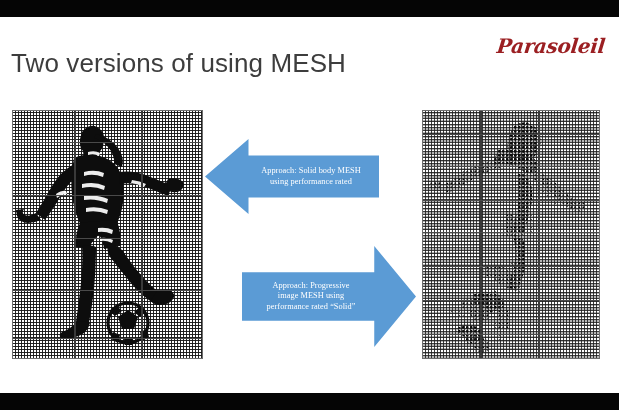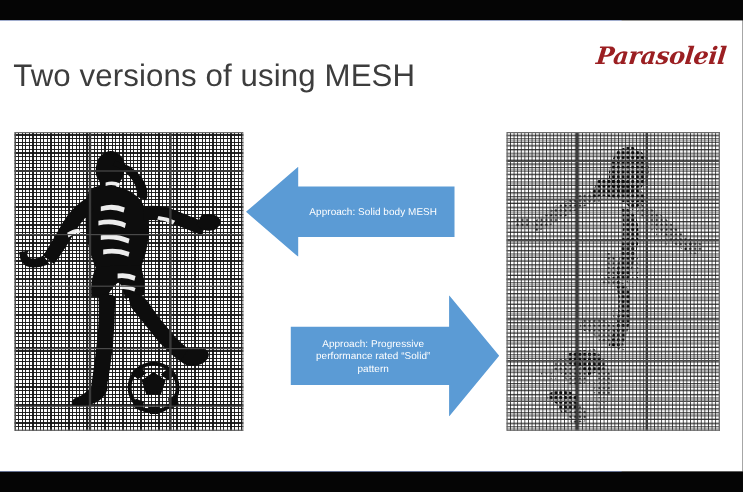--- a/index.html
+++ b/index.html
@@ -7,23 +7,23 @@
   html, body {
     width: 619px;
     height: 410px;
     overflow: hidden;
     background: #000;
     font-family: "Liberation Sans", sans-serif;
   }
 
   #slide-root {
     position: relative;
-    width: 518px;
+    width: 562px;
     height: 410px;
-    background: #1d4ed8;
+    background: #be185d;
   }
 
   
   .bar-top {
     position: absolute; left: 0; top: 0;
     width: 619px; height: 17px;
     background: #050505;
   }
   .bar-bottom {
     position: absolute; left: 0; top: 393px;
@@ -178,21 +178,21 @@
     background: #5b9bd5;
     -webkit-clip-path: polygon(0% 26%, 76% 26%, 76% 0%, 100% 50%, 76% 100%, 76% 74%, 0% 74%);
     clip-path: polygon(0% 26%, 76% 26%, 76% 0%, 100% 50%, 76% 100%, 76% 74%, 0% 74%);
   }
   .callout-right .callout-text {
     padding-right: 44px;
     padding-left: 8px;
     width: 100%;
   }
 
-  .callout-line { display: block; }
+  .callout-line { display: block; font-family: Liberation Serif, serif; }
 </style>
 </head>
 <body>
 
 <div id="slide-root">
 
   <div class="bar-top"></div>
 
   <div class="canvas">
 
@@ -323,27 +323,28 @@
         <div class="rail" style="top:156px"></div>
         <div class="rail" style="top:190px"></div>
         <div class="rail" style="top:224px"></div>
       </div>
       <div class="panel-frame"></div>
     </div>
 
     <div class="callout callout-left">
       <div class="callout-text">
         <span class="callout-line">Approach: Solid body MESH</span>
+        <span class="callout-line">using performance rated</span>
       </div>
     </div>
 
     <div class="callout callout-right">
       <div class="callout-text">
         <span class="callout-line">Approach:  Progressive</span>
+        <span class="callout-line">image MESH using</span>
         <span class="callout-line">performance rated “Solid”</span>
-        <span class="callout-line">pattern</span>
       </div>
     </div>
 
   </div>
 
   <div class="bar-bottom"></div>
 </div>
 
 </body></html>

